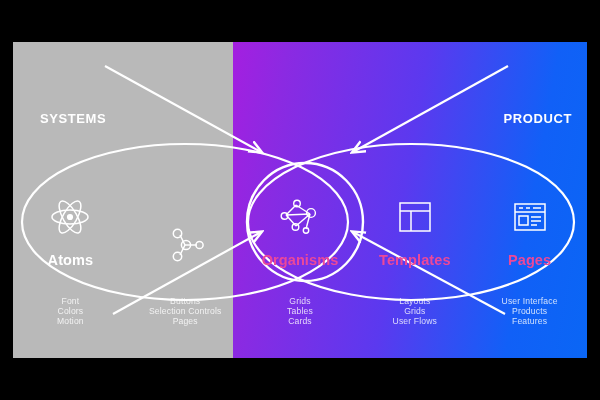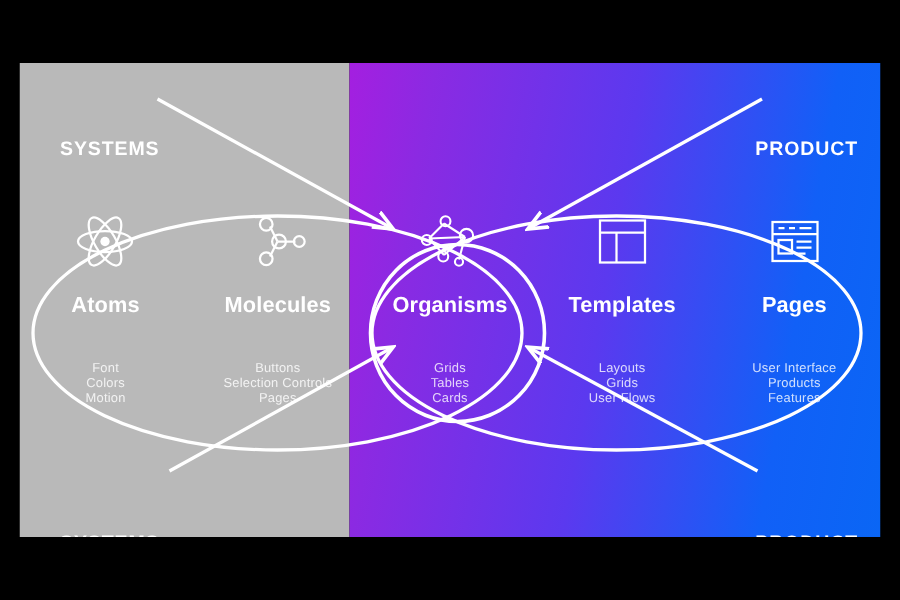--- a/index.html
+++ b/index.html
@@ -38,38 +38,39 @@
   #overlay {
     position: absolute; left: 0; top: 0;
     width: 574px; height: 316px;
   }
 
   
   .cols {
     position: absolute; left: 0; top: 0;
     width: 574px; height: 284px;
     display: flex;
+    align-items: flex-end;
   }
   .col {
     flex: 1 1 0;
     position: relative;
     display: flex;
     flex-direction: column;
     align-items: center;
   }
   .icon-wrap {
     margin-top: 96px;
     height: 46px;
     display: flex; align-items: center; justify-content: center;
   }
   .col-title {
     margin-top: 12px;
     font-size: 14.5px;
     font-weight: 700;
-    color: #ffffff;
+    color: #ec4899;
     letter-spacing: .1px;
     white-space: nowrap;
   }
   .col.gray .col-title { color: #ffffff; }
   .sub-list {
     margin-top: 28px;
     display: flex;
     flex-direction: column;
     align-items: center;
   }
@@ -82,20 +83,21 @@
   .col.gray .sub-item { color: rgba(255,255,255,.82); }
 
   
   .callout {
     position: absolute;
     font-size: 13px;
     font-weight: 700;
     color: #ffffff;
     letter-spacing: .6px;
     white-space: nowrap;
+    margin-top: 20px;
   }
   #callout-systems-top  { left: 27px;  top: 49px;  }
   #callout-product-top  { right: 15px; top: 49px;  }
   #callout-systems-bot  { left: 27px;  top: 312px; }
   #callout-product-bot  { right: 15px; top: 312px; }
 </style>
 </head>
 <body>
 
 <div id="stage">
@@ -155,21 +157,20 @@
               <line x1="16" y1="11" x2="21" y2="21"></line>
               <line x1="21" y1="21" x2="16" y2="31"></line>
               <line x1="21" y1="21" x2="33" y2="21"></line>
               <circle cx="13.5" cy="9.5" r="4.2"></circle>
               <circle cx="13.5" cy="32.5" r="4.2"></circle>
               <circle cx="35.5" cy="21" r="3.6"></circle>
               <circle cx="22" cy="21" r="4.6"></circle>
             </g>
           </svg>
         </div>
-        <div class="col-title">Molecules</div>
         <div class="sub-list">
           <div class="sub-item">Buttons</div>
           <div class="sub-item">Selection Controls</div>
           <div class="sub-item">Pages</div>
         </div>
       </div>
 
       <div class="col">
         <div class="icon-wrap">
           <svg width="46" height="42" viewBox="0 0 46 42">

